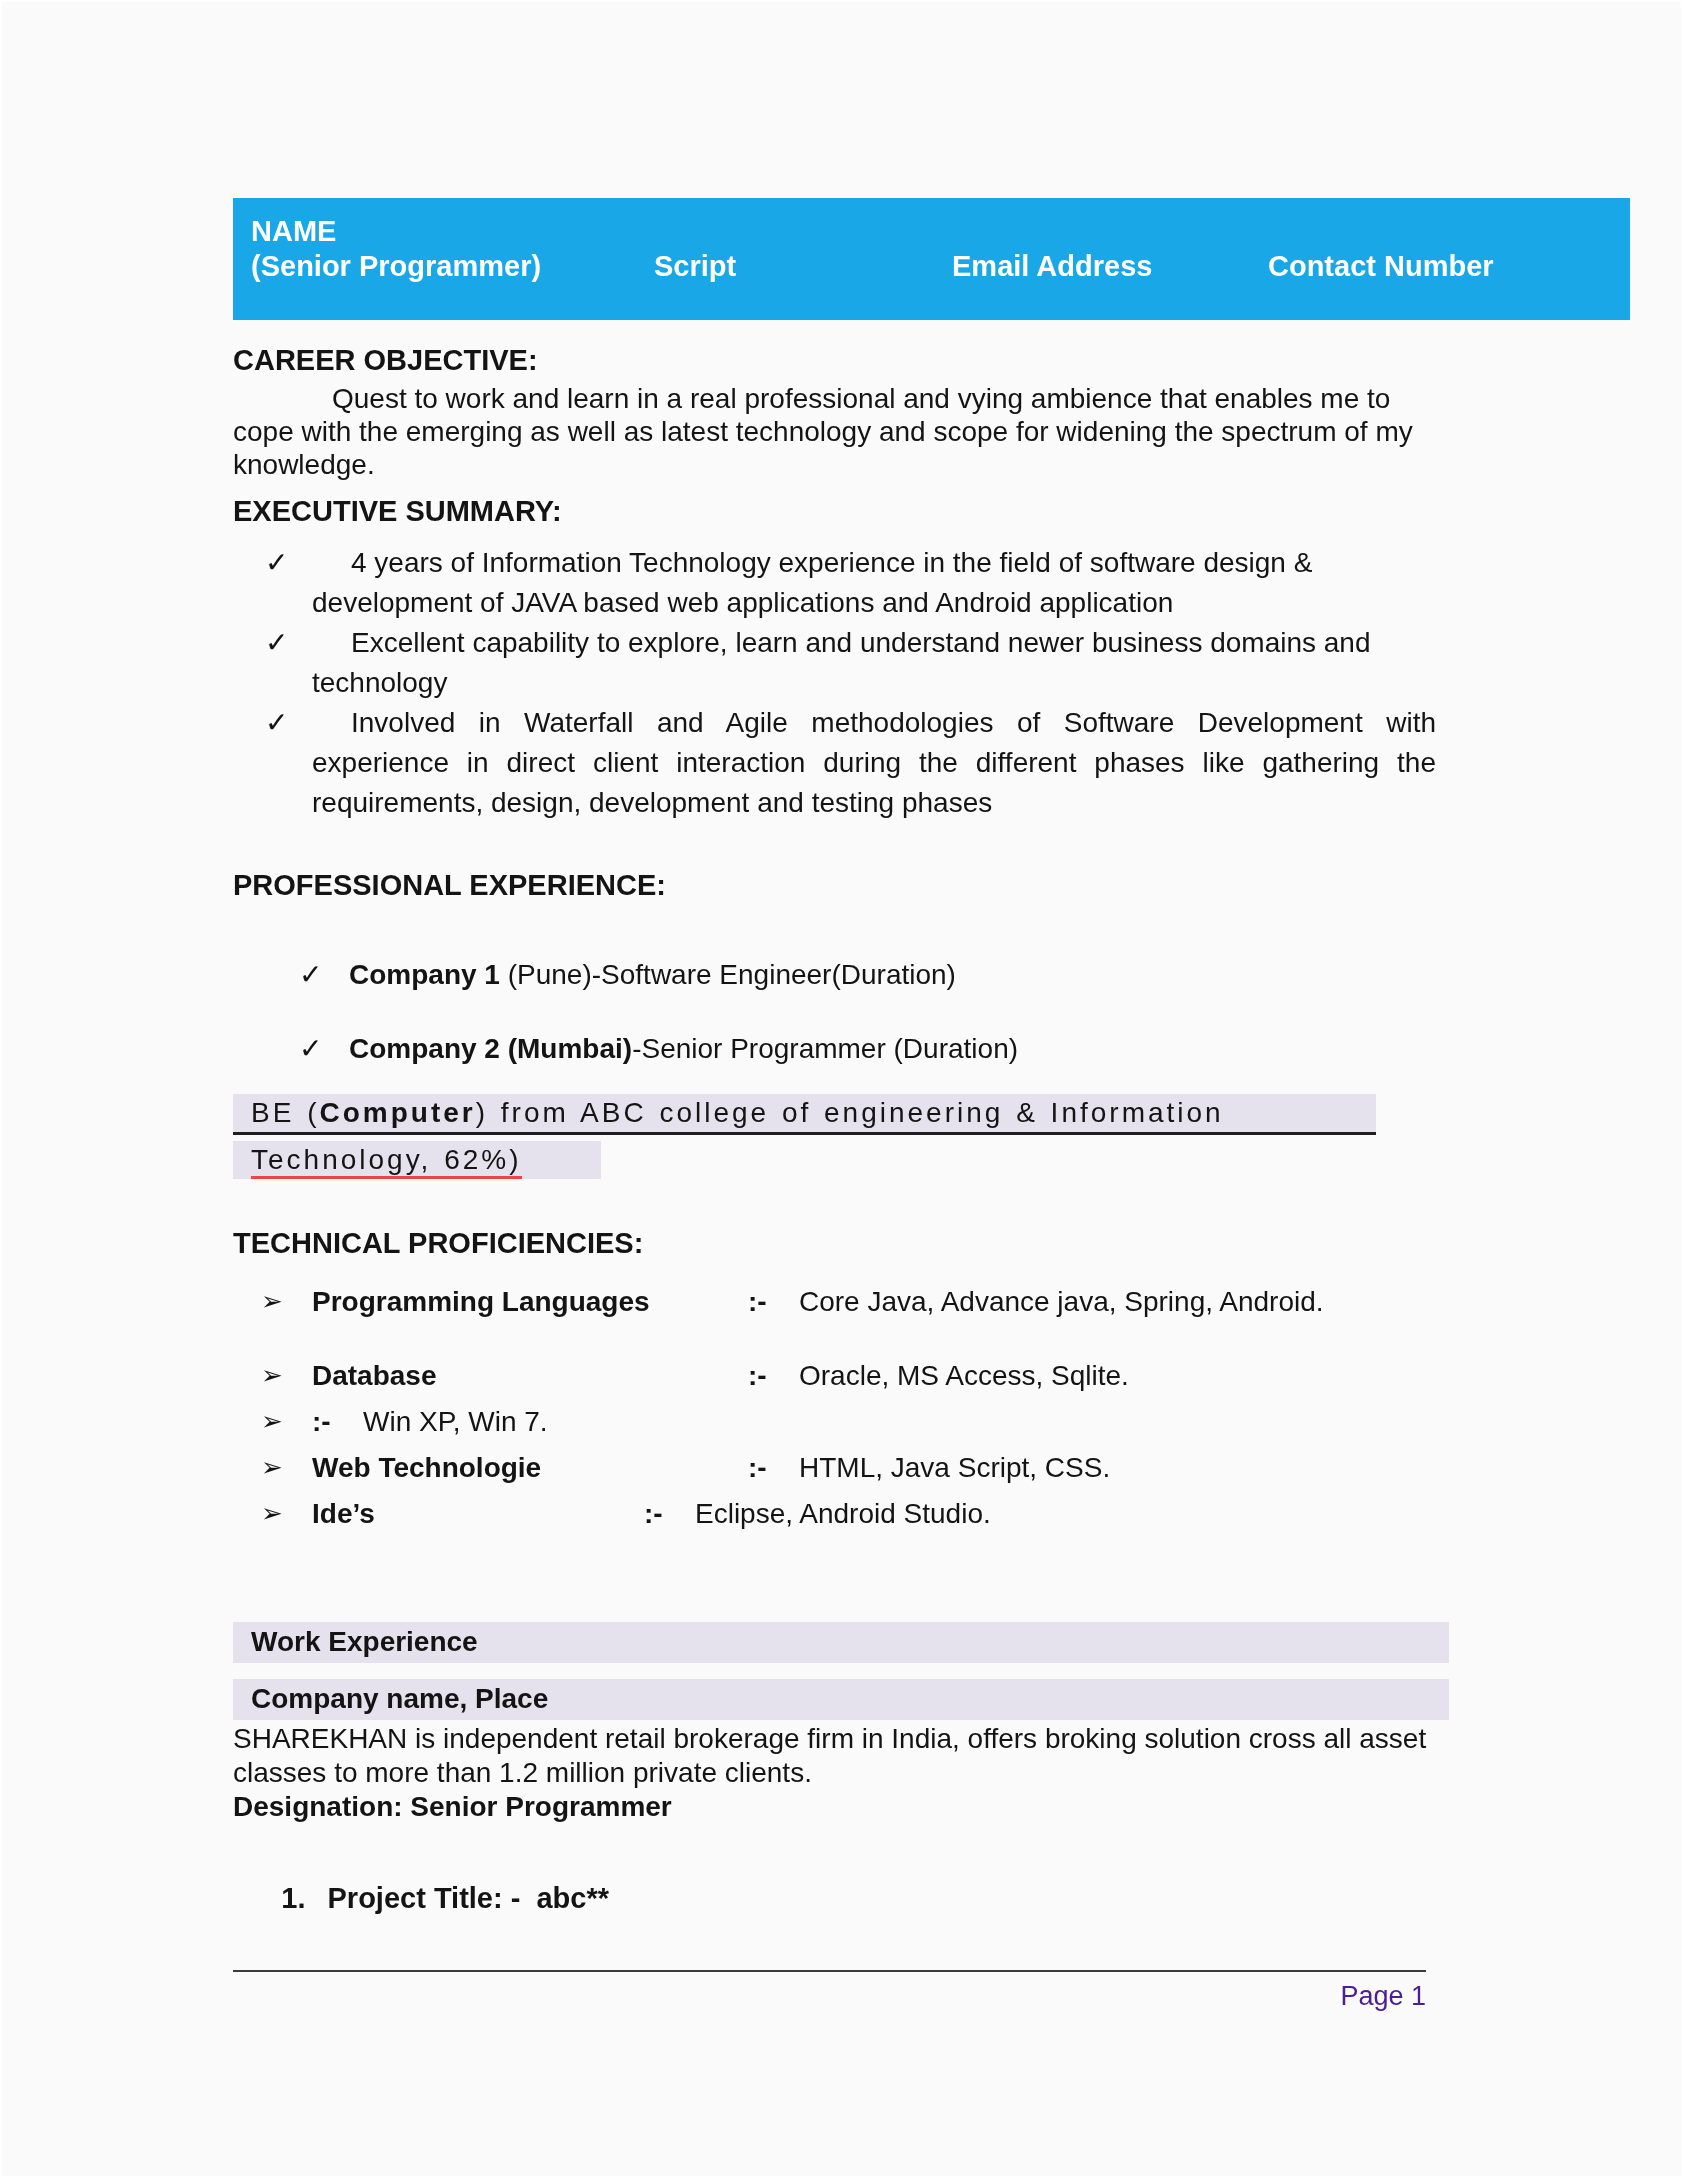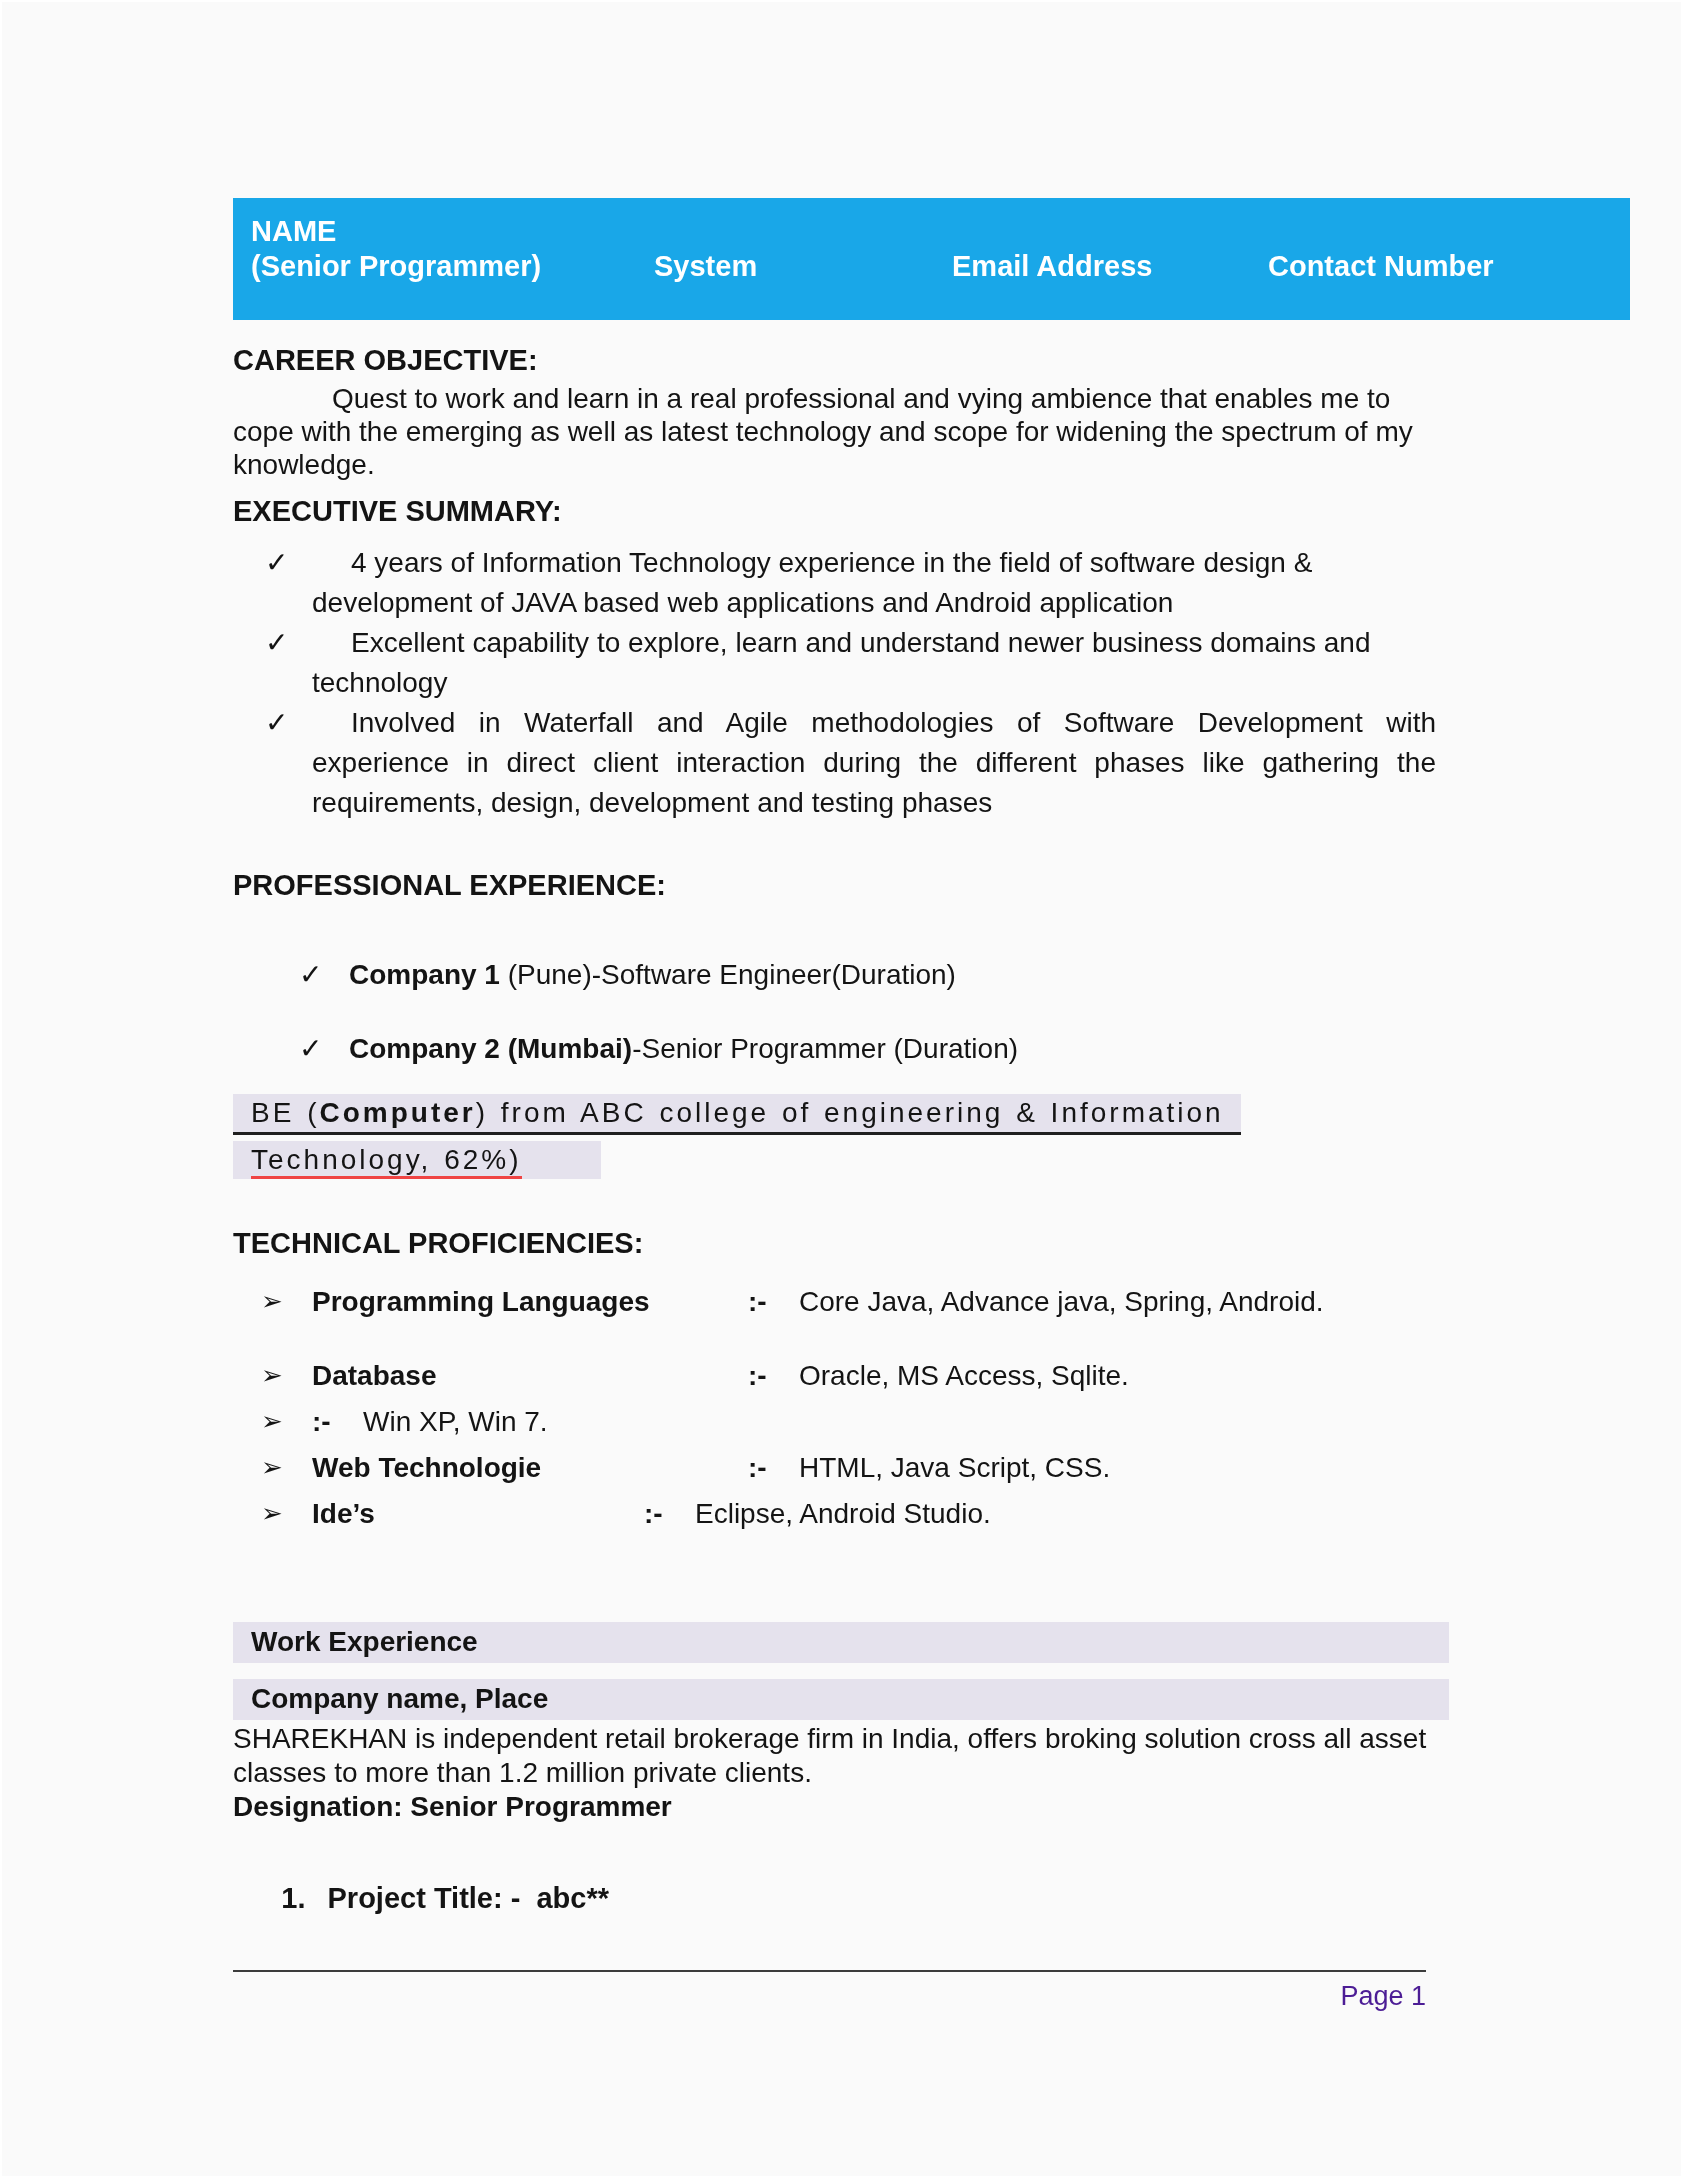--- a/index.html
+++ b/index.html
@@ -69,21 +69,21 @@
   }
   .company-item.first  { margin-top:55px; }
   .company-item.second { margin-top:40px; }
   .company-item .marker { position:absolute; left:66px; top:0; }
   .bold { font-weight:bold; }
 
   
   .edu-block { margin-top:28px; font-size:28px; line-height:33px; }
   .edu-line1 {
     display:block;
-    width:1008px;
+    width:1143px;
     box-sizing:border-box;
     background:#E5E2ED;
     padding:2px 30px 3px 18px;
     border-bottom:3px solid #1f1f1f;
     letter-spacing:3px; word-spacing:2px;
     margin-bottom:6px;
     white-space:nowrap;
   }
   .edu-line2-wrap {
     display:inline-block;
@@ -144,21 +144,21 @@
 <body>
 
 <div class="page">
   <div class="content">
 
     <div class="contact-header">
       <div class="col-name">
         <div>NAME</div>
         <div>(Senior Programmer)</div>
       </div>
-      <div class="col-addr">System</div>
+      <div class="col-addr">Script</div>
       <div class="col-email">Email Address</div>
       <div class="col-phone">Contact Number</div>
     </div>
 
     <div class="sec-heading h-career">CAREER OBJECTIVE:</div>
     <div class="objective-text">Quest to work and learn in a real professional and vying ambience that enables me to cope with the emerging as well as latest technology and scope for widening the spectrum of my knowledge.</div>
 
     <div class="sec-heading h-exec">EXECUTIVE SUMMARY:</div>
     <div class="check-list">
       <div class="check-item">

